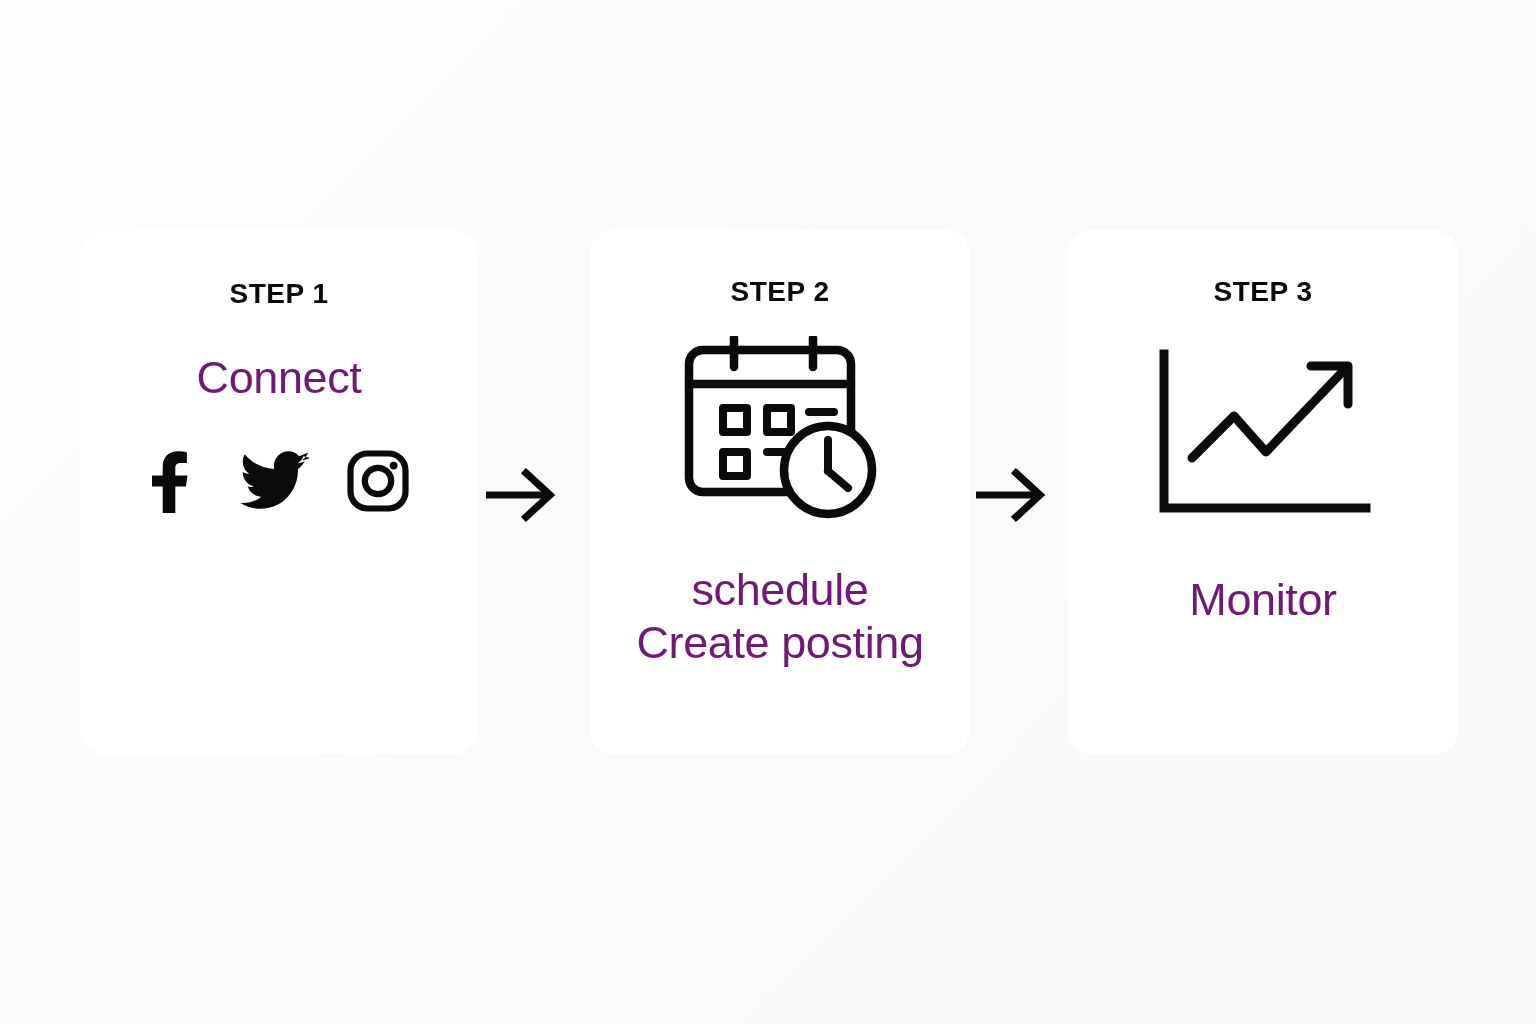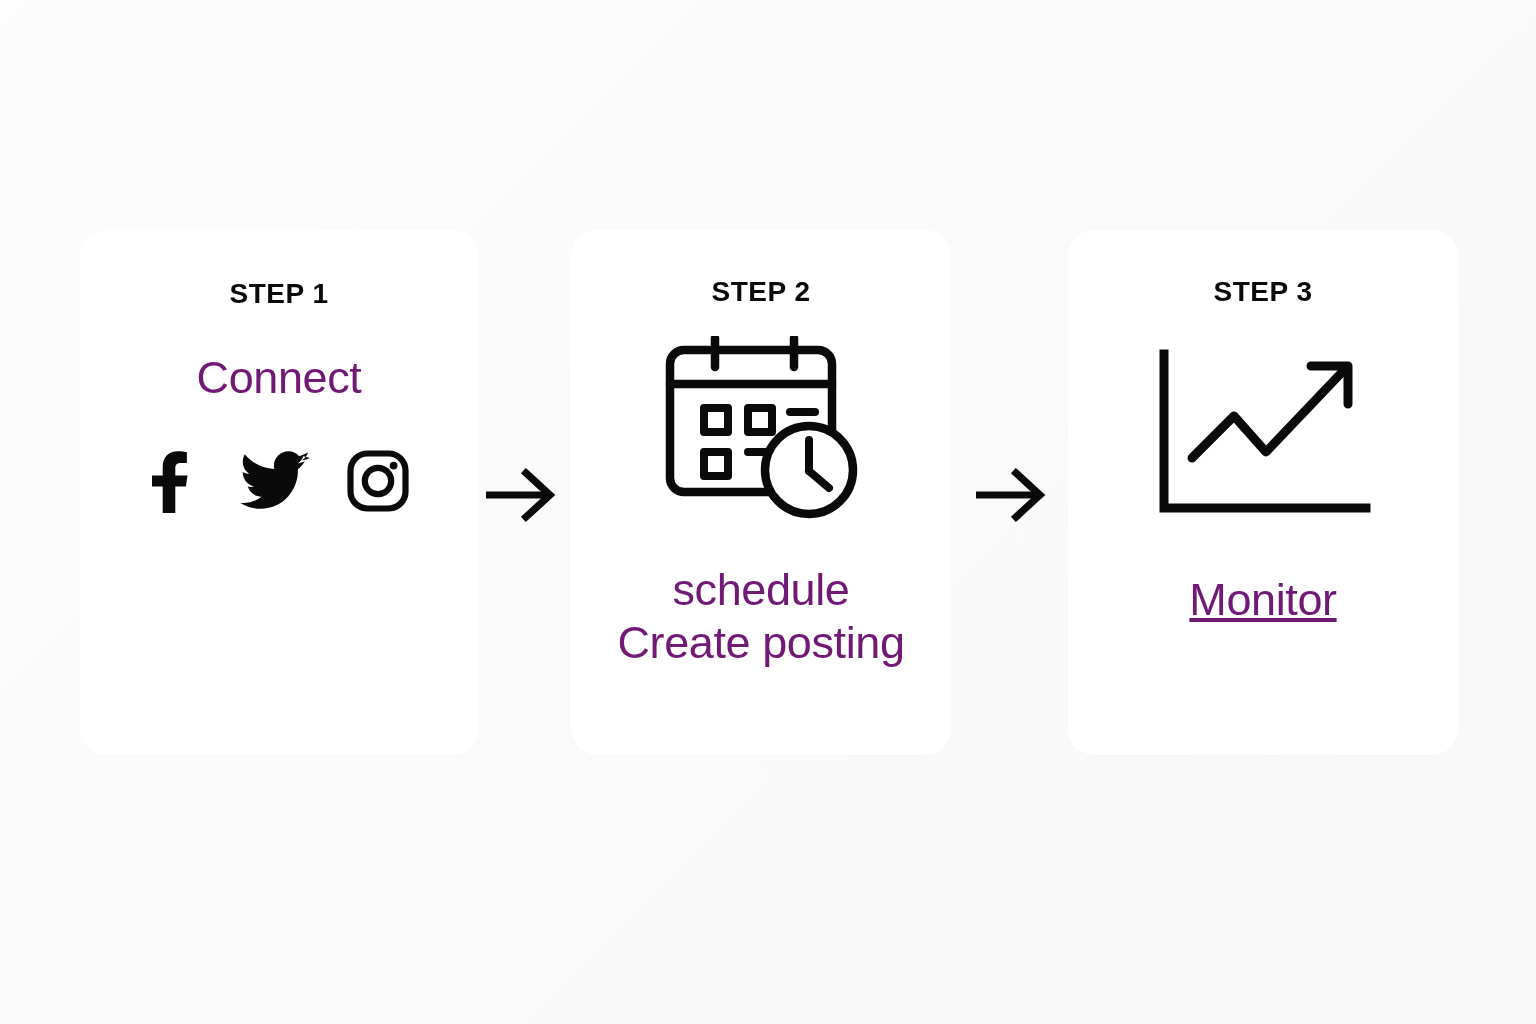--- a/index.html
+++ b/index.html
@@ -29,21 +29,21 @@
     background: #ffffff;
     border-radius: 26px;
     box-shadow: 0 1px 2px rgba(0,0,0,0.012);
     display: flex;
     flex-direction: column;
     align-items: center;
     box-sizing: border-box;
   }
 
   .card-1 { left: 80px;   top: 230px; width: 398px; height: 525px; }
-  .card-2 { left: 571px;  top: 230px; width: 380px; height: 525px; }
+  .card-2 { left: 590px;  top: 230px; width: 380px; height: 525px; }
   .card-3 { left: 1068px; top: 230px; width: 390px; height: 525px; }
 
   .step-label {
     font-size: 28px;
     font-weight: 700;
     letter-spacing: 0.5px;
     line-height: 1;
     color: #0a0a0a;
     text-align: center;
     white-space: nowrap;
@@ -71,21 +71,21 @@
   .social-icon { display: block; }
 
   
   .c2-label { margin-top: 48px; }
   .c2-icon  { margin-top: 30px; }
   .c2-desc  { margin-top: 34px; }
 
   
   .c3-label { margin-top: 48px; }
   .c3-icon  { margin-top: 42px; }
-  .c3-desc  { margin-top: 52px; text-decoration: underline; }
+  .c3-desc  { margin-top: 52px; }
 
   
   .connector {
     position: absolute;
     top: 462px;
     width: 72px;
     height: 66px;
   }
   .connector-1 { left: 486px; }
   .connector-2 { left: 976px; }

